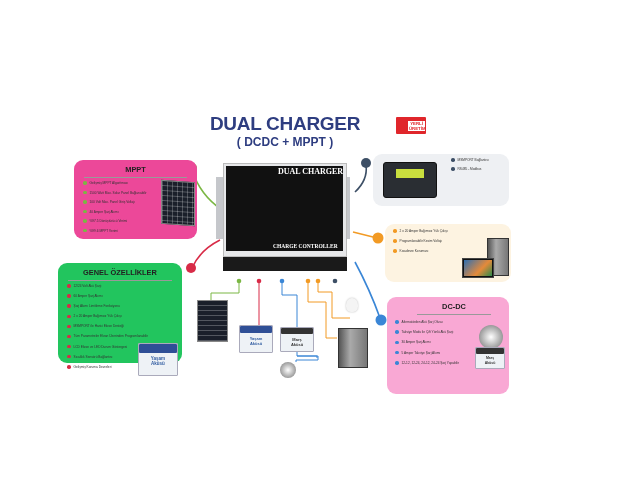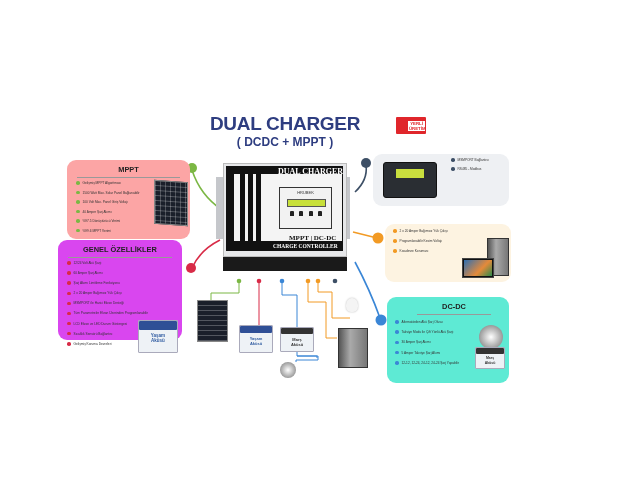--- a/index.html
+++ b/index.html
@@ -7,37 +7,37 @@
 .abs{position:absolute}
 #title{left:205px;top:113px;width:160px;text-align:center;font-weight:bold;font-size:19px;color:#2e3d80;letter-spacing:-0.3px}
 #subtitle{left:220px;top:135px;width:130px;text-align:center;font-weight:bold;font-size:12px;color:#2e3d80}
 #badge{left:396px;top:117px;width:30px;height:17px;background:#e0262b;border-radius:1px;display:flex;align-items:center;justify-content:flex-end;padding-right:1px}
 #badge .t{background:#fff;color:#e0262b;font-size:4.3px;font-weight:bold;line-height:5px;padding:0 1px;text-align:center;width:17px}
 .card{position:absolute;border-radius:9px}
 .card h3{font-size:7.4px;font-weight:bold;color:#222;text-align:center;padding-top:5px;padding-bottom:3px;margin:0 10px;border-bottom:0.7px solid #999}
 .card ul{list-style:none;padding:3px 0 0 9px}
 .card li{font-size:3.2px;color:#333;display:flex;align-items:center;line-height:4px;white-space:nowrap}
 .card li .dot{width:3.5px;height:3.5px;border-radius:50%;margin-right:3px;flex:none}
-#mppt{left:67px;top:160px;width:123px;height:79px;background:#fca5a5}
+#mppt{left:74px;top:160px;width:123px;height:79px;background:#ec4899}
 #mppt li{margin-bottom:5.5px}
 #mppt .dot{background:#7bb744}
-#genel{left:58px;top:240px;width:124px;height:100px;background:#d946ef}
+#genel{left:58px;top:263px;width:124px;height:100px;background:#22c55e}
 #genel li{margin-bottom:6.1px}
 #genel .dot{background:#d82b47}
 #harici{left:373px;top:154px;width:136px;height:52px;background:#eef0f3}
 #harici h3{margin:0 8px 0 75px}
 #harici ul{padding:4px 0 0 78px}
 #harici li{margin-bottom:5px}
 #harici .dot{background:#3d4f66}
 #yuk{left:385px;top:224px;width:126px;height:58px;background:#fdf3e1}
 #yuk h3{margin:0 24px 0 30px}
 #yuk ul{padding:5px 0 0 8px}
 #yuk li{margin-bottom:6px}
 #yuk .dot{background:#f29a24}
-#dcdc{left:387px;top:297px;width:122px;height:86px;background:#5eead4}
+#dcdc{left:387px;top:297px;width:122px;height:97px;background:#f9a8d4}
 #dcdc h3{margin:0 18px 0 30px}
 #dcdc ul{padding:5px 0 0 8px}
 #dcdc li{margin-bottom:6.2px}
 #dcdc .dot{background:#3a86d6}
 
 .solar{position:absolute;background:#1a1f2a;background-image:linear-gradient(90deg,rgba(255,255,255,.25) 0.5px,transparent 0.5px),linear-gradient(0deg,rgba(255,255,255,.25) 0.5px,transparent 0.5px);background-size:5px 5px;border:1px solid #888}
 
 .battery{position:absolute;background:#eef2f6;border:0.5px solid #aab;border-radius:1px}
 .battery .lid{position:absolute;left:0;top:0;right:0;height:28%;border-radius:1px}
 .battery .lbl{position:absolute;left:0;right:0;top:40%;text-align:center;font-size:4.5px;font-weight:bold;color:#2e5aa0;line-height:5px}
@@ -101,34 +101,20 @@
   <path d="M318 282 L318 292 L332 292 L332 318 L350 318" stroke="#f29a24" stroke-width="1" fill="none"></path>
   <circle cx="318" cy="281" r="2.3" fill="#f29a24"></circle>
   <circle cx="335" cy="281" r="2.3" fill="#3d4f66"></circle>
 </svg>
 
 <div id="controller" class="abs">
   <div id="ctl-rail-l"></div>
   <div id="ctl-rail-r"></div>
   <div id="ctl-body"></div>
   <div id="ctl-panel">
-    <div id="ctl-inner">
-      <div class="stripe" style="left:6px"></div>
-      <div class="stripe" style="left:14px"></div>
-      <div class="stripe" style="left:22px"></div>
-      <div id="ctl-screen-box">
-        <div id="ctl-brand">HRUBEK</div>
-        <div id="ctl-lcd"></div>
-        <div class="ctl-btn" style="left:10px"></div>
-        <div class="ctl-btn" style="left:19px"></div>
-        <div class="ctl-btn" style="left:29px"></div>
-        <div class="ctl-btn" style="left:38px"></div>
-      </div>
-      <div id="ctl-label">MPPT | DC-DC</div>
-    </div>
     <div id="ctl-name" style="top:1px">DUAL CHARGER</div>
     <div id="ctl-sub">CHARGE CONTROLLER</div>
   </div>
   <div id="ctl-bottom"></div>
 </div>
 
 <div id="mppt" class="card">
   <h3>MPPT</h3>
   <ul>
     <li>

